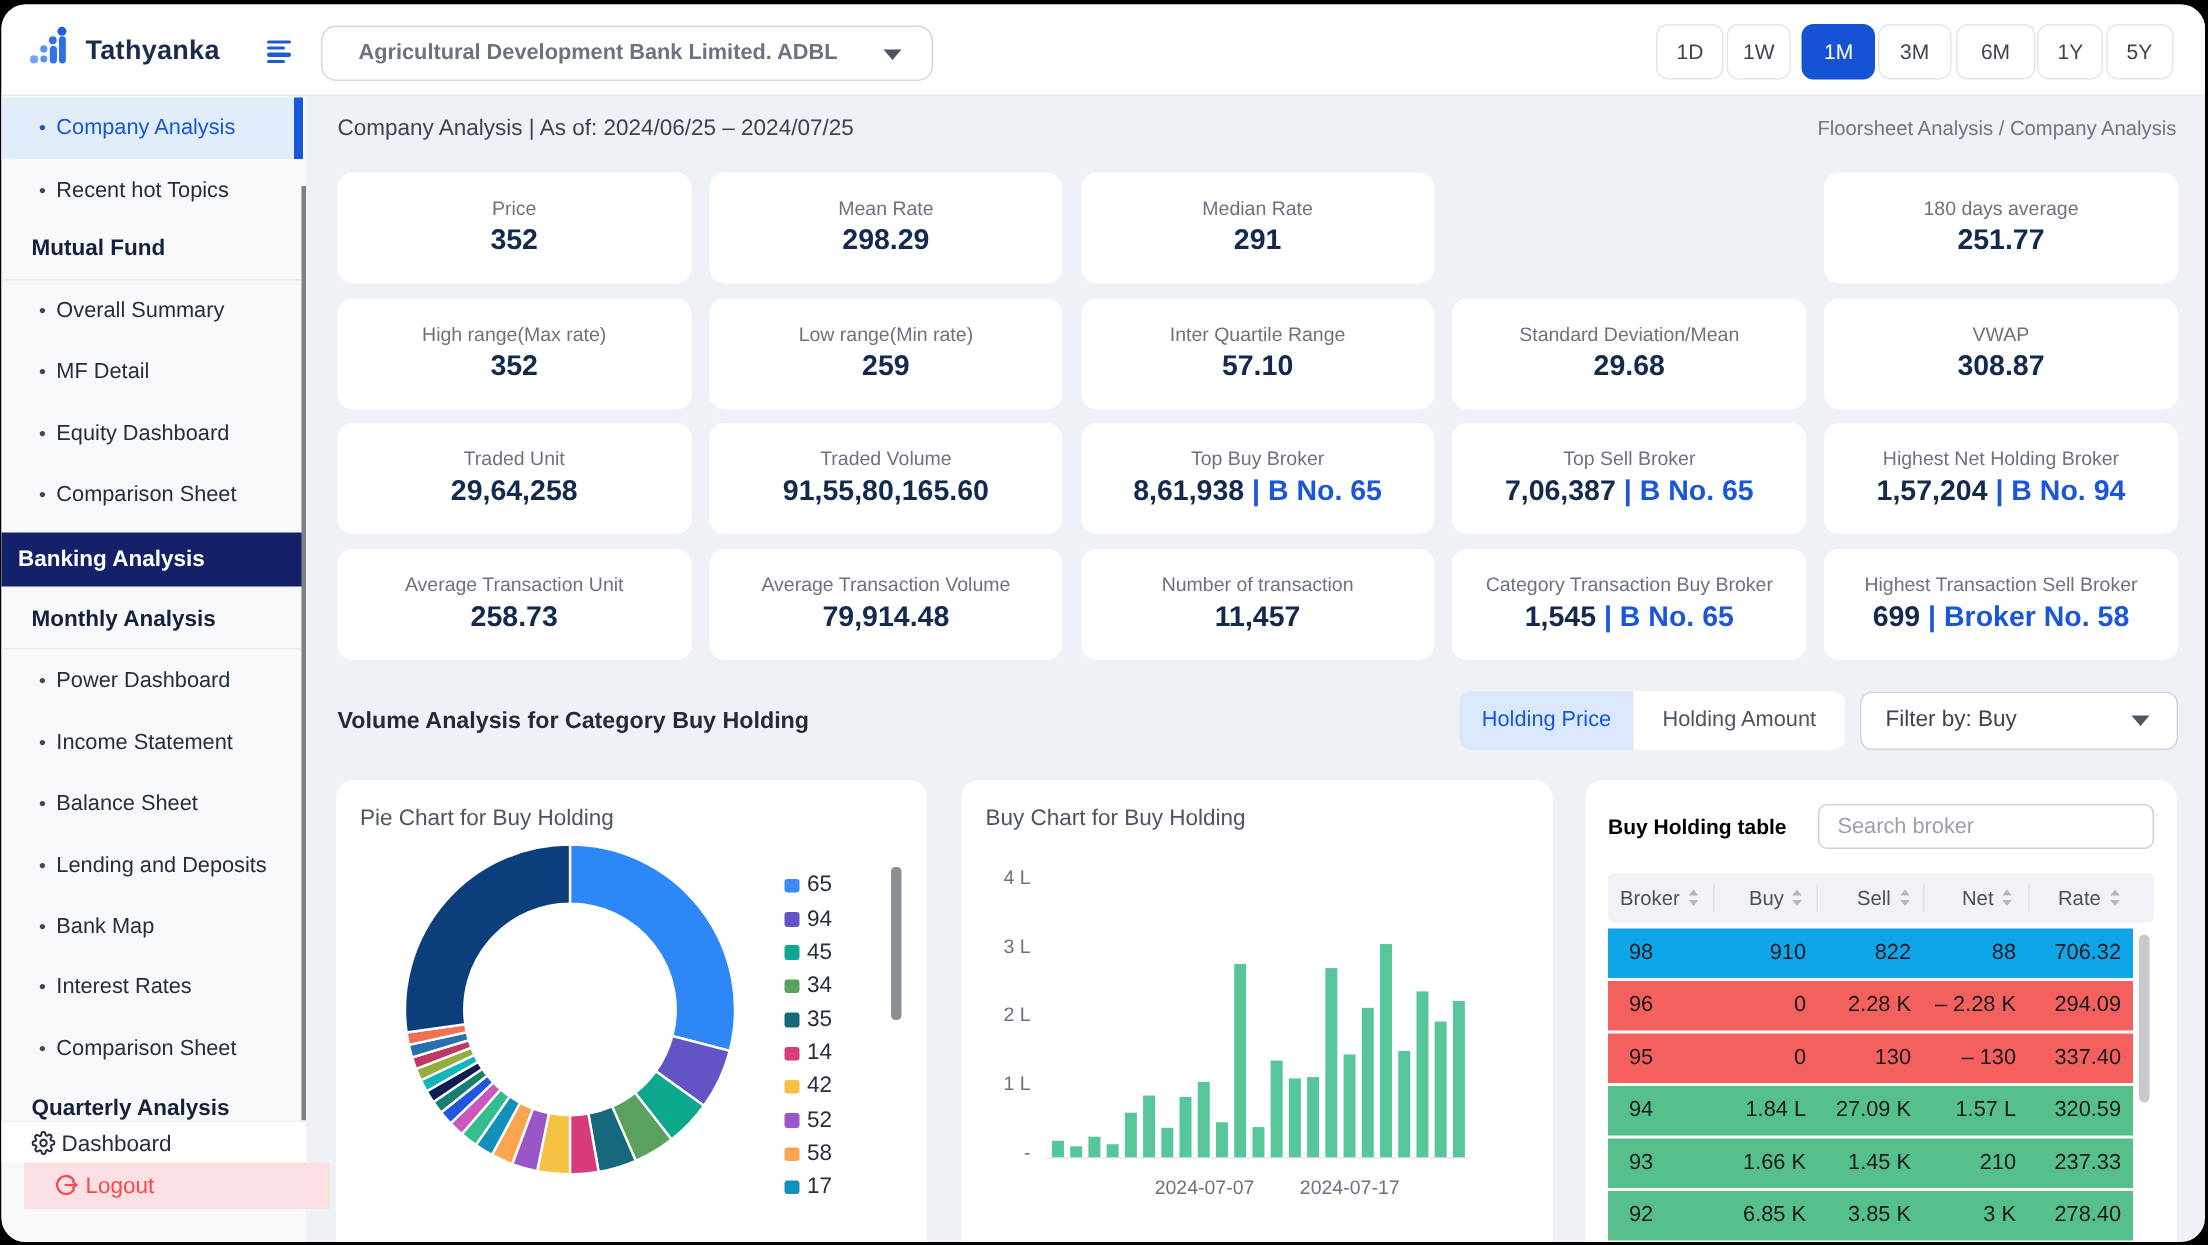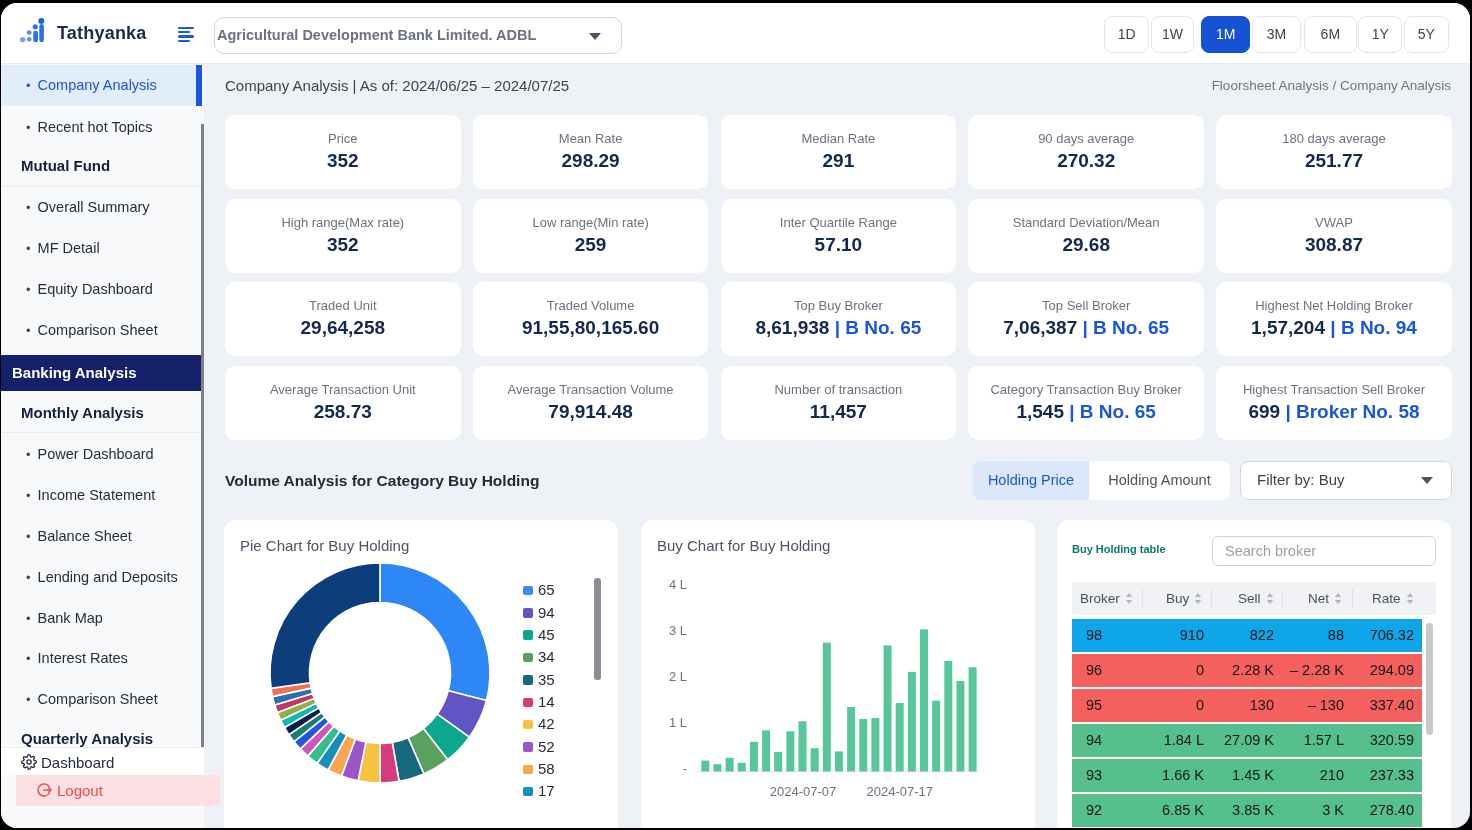--- a/index.html
+++ b/index.html
@@ -11,21 +11,21 @@
 
 .topbar { position:absolute; left:0; top:0; width:1472px; height:64px; background:#fff;
   border-bottom:1px solid #e7eaee; z-index:30; }
 .brand { position:absolute; left:57px; top:23px; font-size:18px; font-weight:bold; color:#1b2b4b; letter-spacing:.2px; }
 .logo { position:absolute; }
 .burger { position:absolute; left:178px; top:27px; }
 .burger div { height:2.2px; border-radius:2px; background:#1d5bd6; margin-bottom:2px; }
 .b1 { width:15.5px; } .b2 { width:11.5px; }
 .select { position:absolute; left:214px; top:17px; width:408px; height:37px; background:#fff;
   border:1px solid #d3d7dd; border-radius:10px; font-size:14.5px; font-weight:bold; color:#6b7280;
-  line-height:35px; padding-left:2px; }
+  line-height:35px; padding-left:24px; }
 .select .caret { position:absolute; right:20px; top:15px; width:0; height:0;
   border-left:6px solid transparent; border-right:6px solid transparent; border-top:7px solid #4b5563; }
 .tbtn { position:absolute; top:16px; height:37px; background:#fff; border:1px solid #e3e6ea;
   border-radius:8px; font-size:14px; color:#3c4450; text-align:center; line-height:35px; }
 .tbtn.active { background:#1653d4; border-color:#1653d4; color:#fff; }
 
 
 .sidebar { position:absolute; left:0; top:64px; width:204px; height:766px; background:#f8f9fa; z-index:20; }
 .sbi { position:absolute; left:0; width:196px; height:40.8px; line-height:40.8px; font-size:14.5px;
   color:#252e3d; white-space:nowrap; }
@@ -167,24 +167,20 @@
         <div class="slab">Price</div>
         <div class="sval">352</div>
       </div>
       <div class="scard" style="left:472.8px;top:115.0px">
         <div class="slab">Mean Rate</div>
         <div class="sval">298.29</div>
       </div>
       <div class="scard" style="left:720.6px;top:115.0px">
         <div class="slab">Median Rate</div>
         <div class="sval">291</div>
-      </div>
-      <div class="scard" style="left:968.4px;top:115.0px">
-        <div class="slab">90 days average</div>
-        <div class="sval">270.32</div>
       </div>
       <div class="scard" style="left:1216.2px;top:115.0px">
         <div class="slab">180 days average</div>
         <div class="sval">251.77</div>
       </div>
       <div class="scard" style="left:225.0px;top:198.7px">
         <div class="slab">High range(Max rate)</div>
         <div class="sval">352</div>
       </div>
       <div class="scard" style="left:472.8px;top:198.7px">
@@ -330,21 +326,21 @@
       <text x="46" y="206.5">1 L</text>
       <text x="46" y="252.5">-</text>
     </g>
     <g font-size="13" fill="#6b7280" font-family="Liberation Sans, sans-serif" text-anchor="middle">
       <text x="162" y="276">2024-07-07</text>
       <text x="258.8" y="276">2024-07-17</text>
     </g>
   </svg>
 
   <div class="card" style="left:1057px;width:394px"></div>
-  <div class="ctitle" style="left:1072px;top:543px;font-weight:bold;color:#0f766e;font-size:11px">Buy Holding table</div>
+  <div class="ctitle" style="left:1072px;top:543px;font-weight:bold;color:#000000;font-size:14px">Buy Holding table</div>
   <div class="search">Search broker</div>
   <div class="tbl-head">
     <span class="th" style="left:8px">Broker<svg class="srt" width="8" height="13" viewBox="0 0 8 13">
             <path d="M4 1 L7.2 5 L0.8 5 Z" fill="#b3b8bf"></path>
             <path d="M4 12 L0.8 8 L7.2 8 Z" fill="#b3b8bf"></path>
           </svg></span>
     <span class="th" style="left:94px">Buy<svg class="srt" width="8" height="13" viewBox="0 0 8 13">
             <path d="M4 1 L7.2 5 L0.8 5 Z" fill="#b3b8bf"></path>
             <path d="M4 12 L0.8 8 L7.2 8 Z" fill="#b3b8bf"></path>
           </svg></span>

